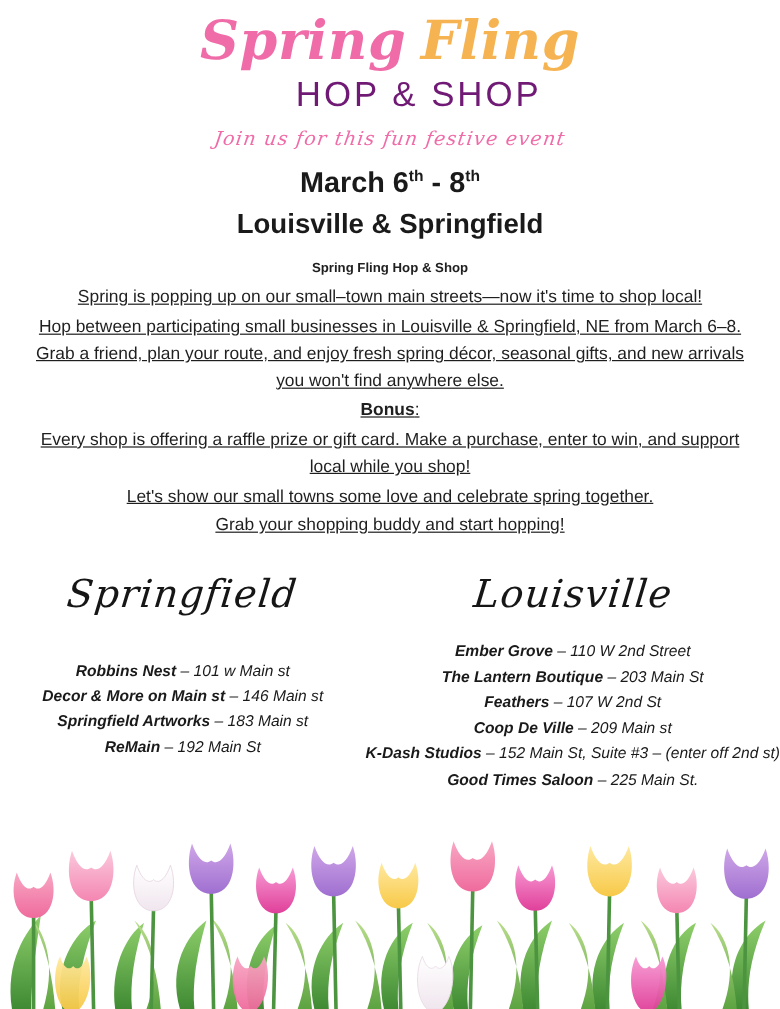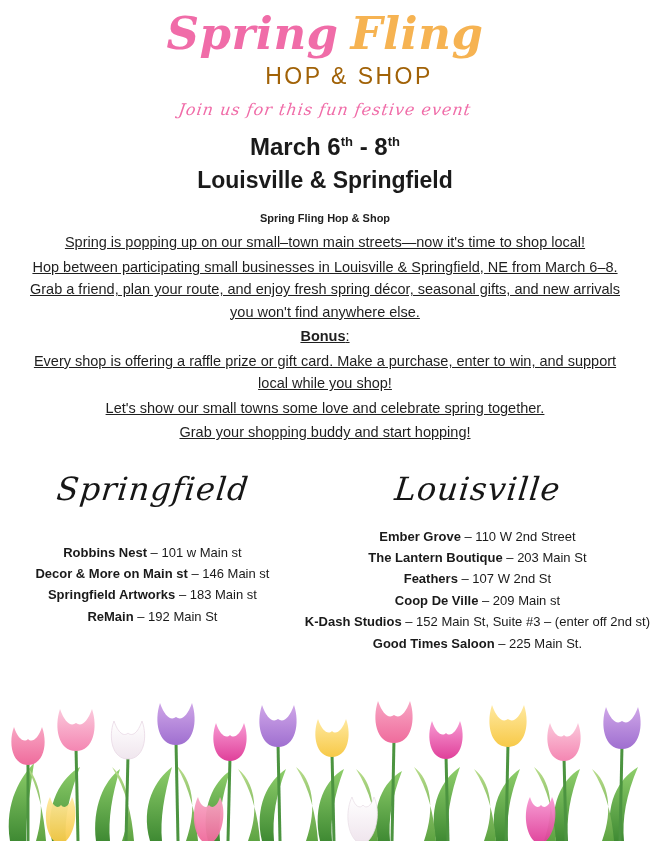--- a/index.html
+++ b/index.html
@@ -36,23 +36,23 @@
     letter-spacing: 0.5px;
     line-height: 1.05;
     margin: 0;
   }
   .main-title .w1 { color: #f06ca8; }
   .main-title .w2 { color: #f6b352; }
   .main-title .gap { display:inline-block; width: 12px; }
 
   .subtitle {
     font-family: "Liberation Sans", sans-serif;
-    font-size: 23px;
+    font-size: 29px;
     letter-spacing: 2.5px;
-    color: #a16207;
+    color: #701a75;
     margin-top: 6px;
     padding-left: 48px;
   }
 
   .script-line {
     font-family: "DejaVu Serif", serif;
     font-style: italic;
     font-size: 16px;
     color: #f06ca8;
     letter-spacing: 1px;
@@ -113,21 +113,21 @@
     transform: skewX(-6deg);
     display: inline-block;
   }
   .town-list {
     list-style: none;
     margin: 18px 0 0 0;
     padding: 0;
     font-size: 13px;
     line-height: 1.65;
   }
-  .town-list li { white-space: nowrap; }
+  .town-list li { white-space: nowrap; font-style: italic; }
   .shop-name { font-weight: bold; }
 
   .col-left .town-list { margin-top: 34px; }
   .col-right .town-list { margin-top: 18px; }
 
   
   .tulips {
     position: absolute;
     left: 0;
     bottom: 0;

